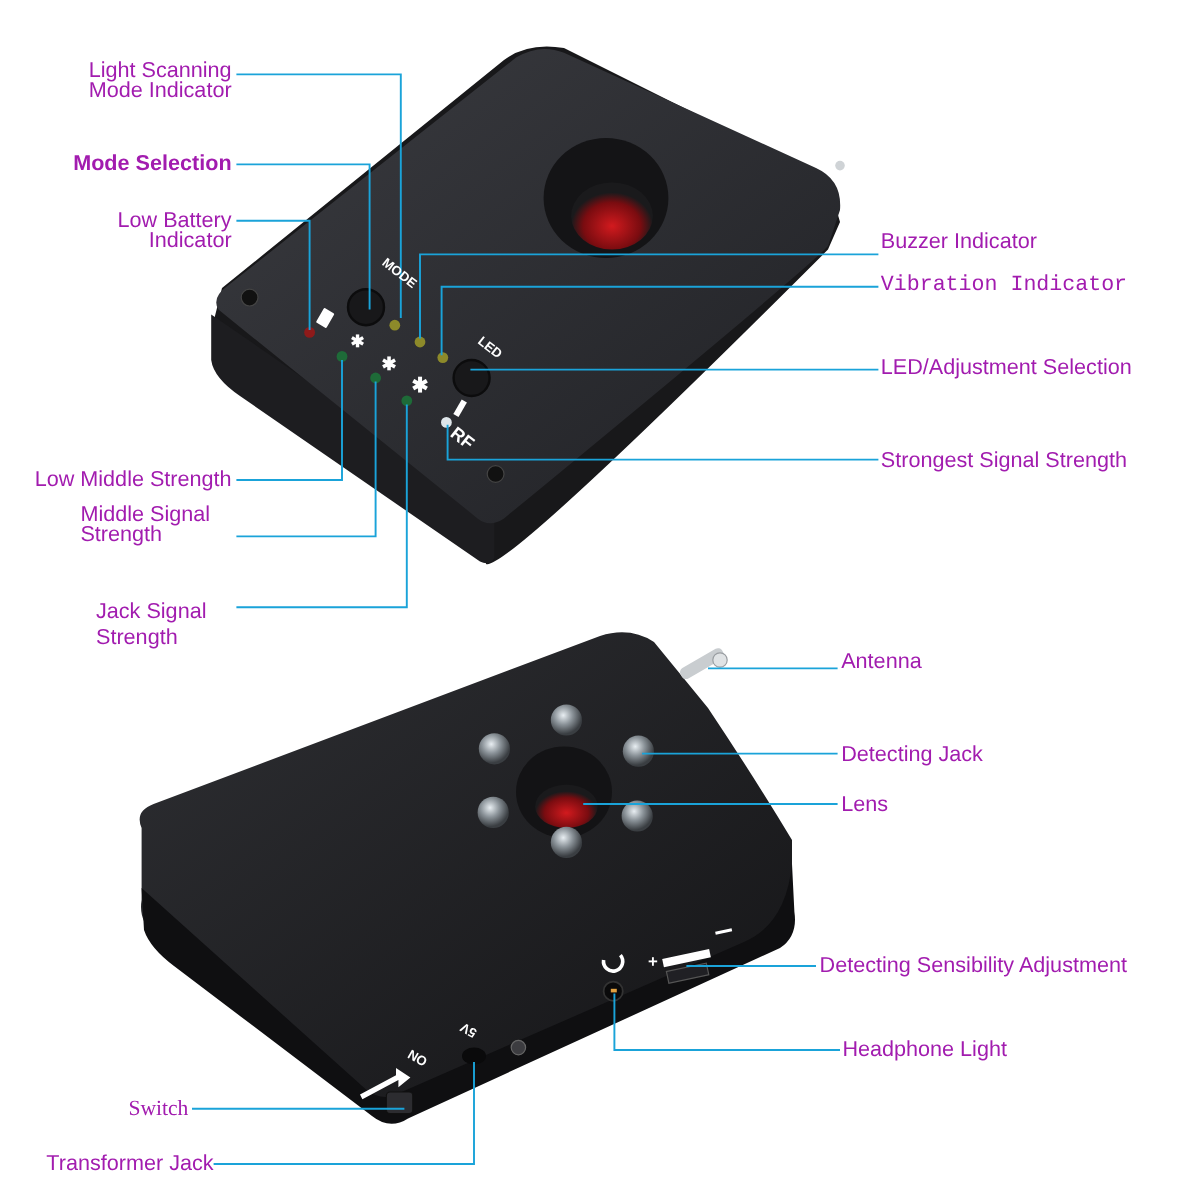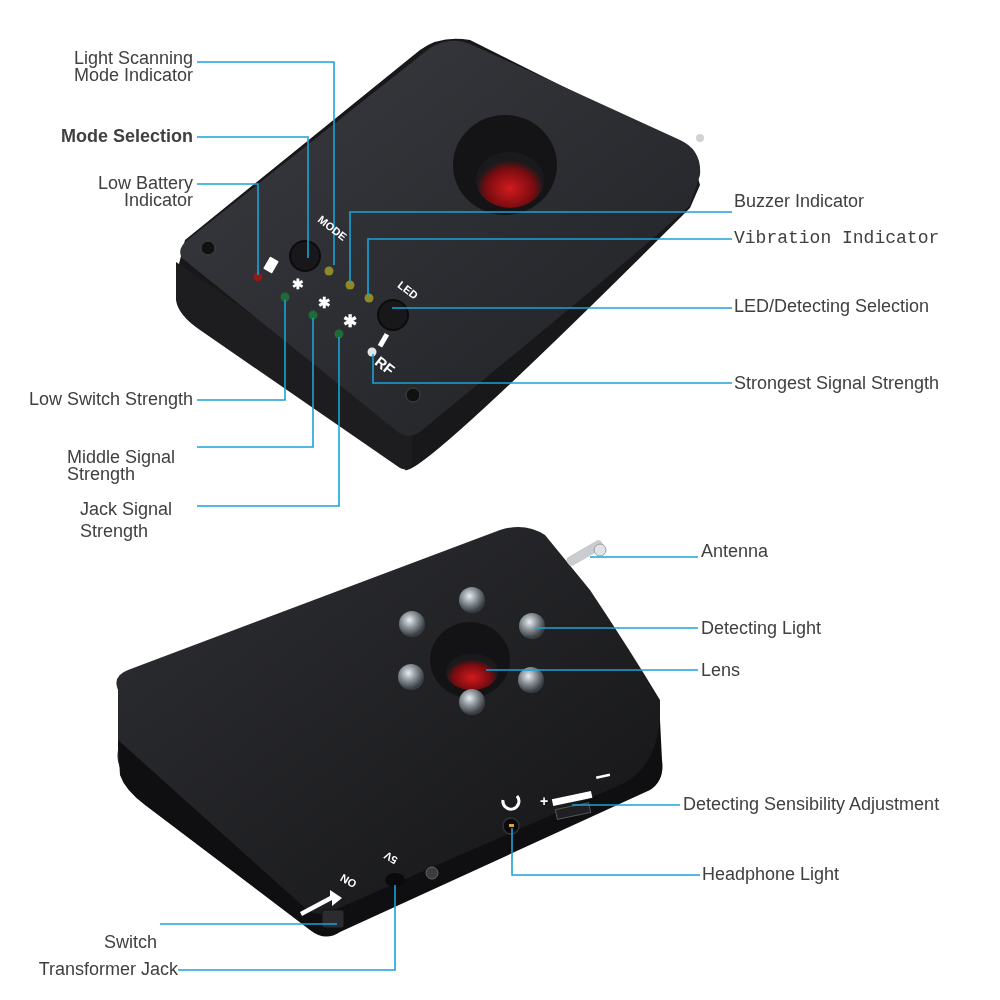--- a/index.html
+++ b/index.html
@@ -1,18 +1,18 @@
 <!DOCTYPE html>
 <html><head>
 <meta charset="utf-8">
 <style>
   html, body { margin:0; padding:0; background:#ffffff; }
   body { width:1000px; height:1000px; position:relative; overflow:hidden;
          font-family:"Liberation Sans", sans-serif; }
-  .label { position:absolute; color:#404040; font-size:18px; line-height:17px; white-space:pre; }
+  .label { position:absolute; color:#a21caf; font-size:18px; line-height:17px; white-space:pre; }
   .label.right { text-align:left; }
   .label.left { text-align:right; }
   svg.lines { position:absolute; left:0; top:0; width:1000px; height:1000px; pointer-events:none; }
   .device-svg { position:absolute; left:0; top:0; width:1000px; height:1000px; }
   .mark { position:absolute; color:#ffffff; font-weight:bold; font-size:11px; }
 </style>
 </head>
 <body>
 
 <svg class="device-svg" viewBox="0 0 1000 1000">
@@ -136,38 +136,38 @@
     <polyline points="160,924 337,924"></polyline>
     <polyline points="178,970 395,970 395,885"></polyline>
   </g>
 </svg>
 
 <div class="label left" style="right:807px; top:50px;">Light Scanning
 Mode Indicator</div>
 <div class="label left" style="right:807px; top:128px;font-weight:bold;">Mode Selection</div>
 <div class="label left" style="right:807px; top:175px;">Low Battery
 Indicator</div>
-<div class="label left" style="right:807px; top:391px;">Low Switch Strength</div>
-<div class="label" style="left:67px; top:449px;">Middle Signal
+<div class="label left" style="right:807px; top:391px;">Low Middle Strength</div>
+<div class="label" style="left:67px; top:420px;">Middle Signal
 Strength</div>
 <div class="label" style="left:80px; top:498px; line-height:22px;">Jack Signal
 Strength</div>
 
 <div class="label right" style="left:734px; top:193px;">Buzzer Indicator</div>
 <div class="label right" style="left:734px; top:230px;font-family:Liberation Mono, monospace;">Vibration Indicator</div>
-<div class="label right" style="left:734px; top:298px;">LED/Detecting Selection</div>
+<div class="label right" style="left:734px; top:298px;">LED/Adjustment Selection</div>
 <div class="label right" style="left:734px; top:375px;">Strongest Signal Strength</div>
 
 <div class="mark" style="left:316px; top:222px; transform:rotate(38deg);">MODE</div>
 <div class="mark" style="left:397px; top:284px; transform:rotate(38deg);">LED</div>
 <div class="mark" style="left:375px; top:357px; transform:rotate(38deg); font-size:15px;">RF</div>
 
 <div class="label right" style="left:701px; top:543px;">Antenna</div>
-<div class="label right" style="left:701px; top:620px;">Detecting Light</div>
+<div class="label right" style="left:701px; top:620px;">Detecting Jack</div>
 <div class="label right" style="left:701px; top:662px;">Lens</div>
 <div class="label right" style="left:683px; top:796px;">Detecting Sensibility Adjustment</div>
 <div class="label right" style="left:702px; top:866px;">Headphone Light</div>
 
-<div class="label left" style="right:843px; top:934px;">Switch</div>
+<div class="label left" style="right:843px; top:915px;font-family:Liberation Serif, serif;">Switch</div>
 <div class="label left" style="right:822px; top:961px;">Transformer Jack</div>
 
 <div class="mark" style="left:340px; top:875px; transform:rotate(-150deg);">ON</div>
 <div class="mark" style="left:384px; top:852px; transform:rotate(-150deg);">5V</div>
 
 </body></html>

